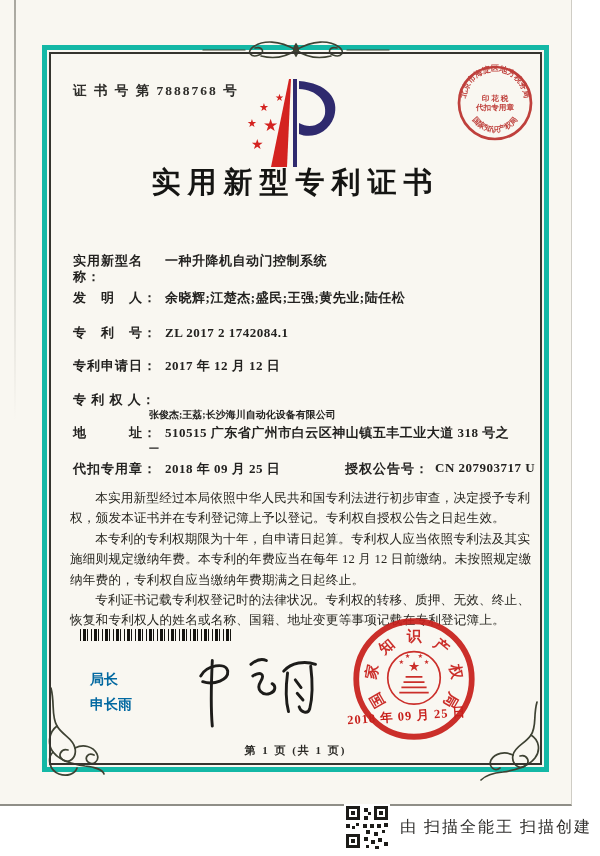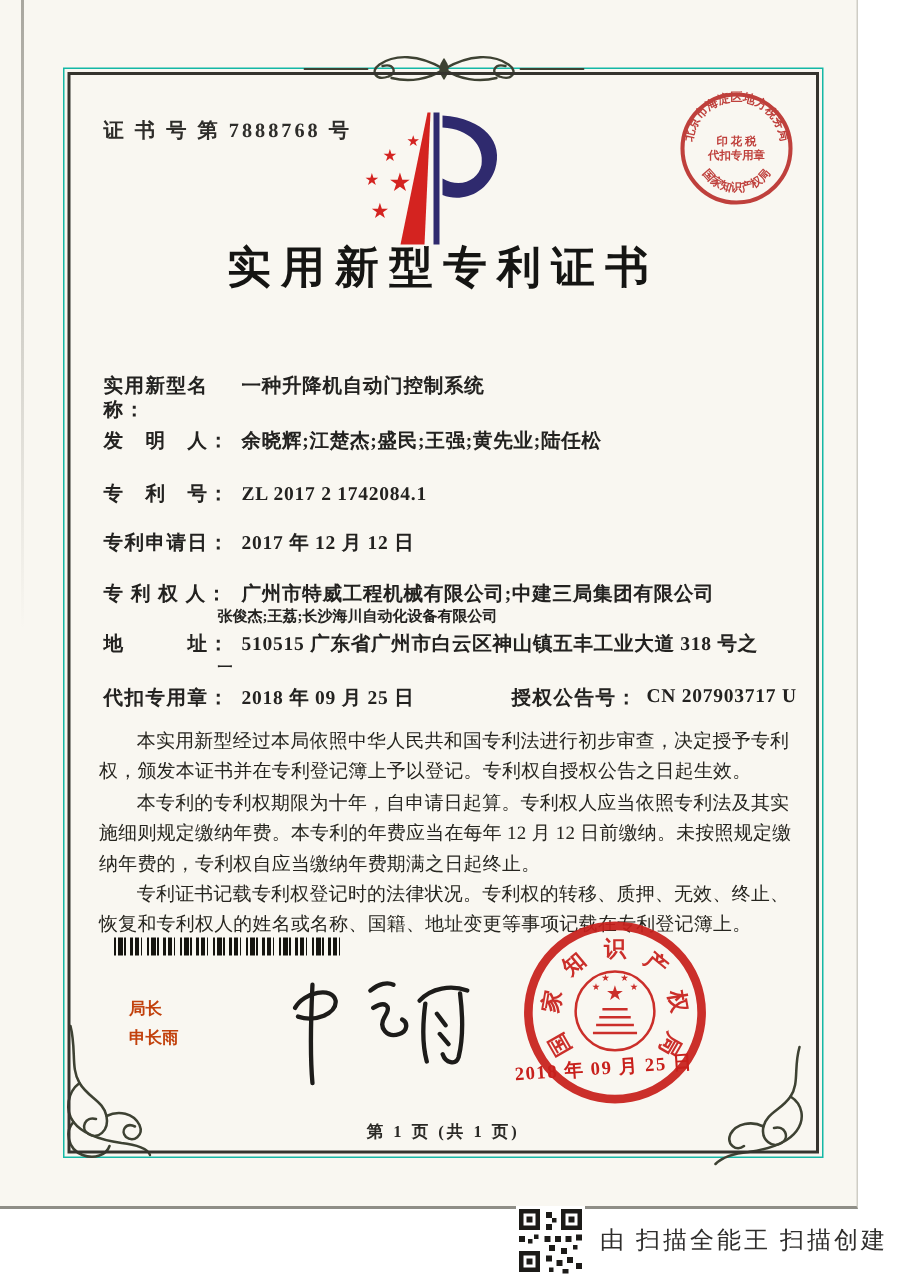--- a/index.html
+++ b/index.html
@@ -3,21 +3,21 @@
 <meta charset="utf-8">
 <style>
   * { margin:0; padding:0; box-sizing:border-box; }
   html,body { width:600px; height:856px; background:#ffffff; overflow:hidden;
               font-family:"Liberation Serif", serif; }
   .paper { position:absolute; left:0; top:0; width:572px; height:806px;
            background:#f9f7f1; border-right:1px solid #cfcdc5; border-bottom:2px solid #8f8e87; }
   .page-edge { position:absolute; left:14px; top:0; width:2px; height:420px;
                background:linear-gradient(#a9a79f, rgba(170,168,160,0)); }
   .frame { position:absolute; left:42px; top:45px; width:507px; height:727px;
-           border:1px solid #14b8a6; }
+           border:5px solid #14b8a6; }
   .frame::after { content:""; position:absolute; inset:2px; border:2px solid #35342e; pointer-events:none; }
 
   .cert-no { position:absolute; left:26px; top:32px; font-size:13.5px; letter-spacing:2px;
              color:#2e2d2a; font-weight:600; }
   .top-ornament { position:absolute; left:50%; top:-13px; transform:translateX(-50%); }
 
   .tax-stamp { position:absolute; left:408px; top:13px; width:80px; height:80px; opacity:.85; }
   .cnipa-logo { position:absolute; left:192px; top:23px; width:104px; height:100px; }
 
   .title { position:absolute; left:0; top:113px; width:100%; text-align:center;
@@ -34,22 +34,22 @@
 
   .paras { position:absolute; left:23px; top:438px; width:464px; font-size:12.6px;
            line-height:1.62; color:#26251f; font-weight:500; }
   .paras p { text-indent:2em; letter-spacing:.2px; }
 
   .barcode { position:absolute; left:33px; top:579px; width:152px; height:12px;
              background:repeating-linear-gradient(90deg,
                #15140f 0 1.5px, transparent 1.5px 3px,
                #15140f 3px 6px, transparent 6px 7px,
                #15140f 7px 8px, transparent 8px 11px); }
-  .director { position:absolute; left:43px; top:618px; font-family:Liberation Serif, serif;
-              font-size:11px; font-weight:bold; color:#c2410c; line-height:1.75; }
+  .director { position:absolute; left:43px; top:618px; font-family:Liberation Mono, monospace;
+              font-size:14px; font-weight:bold; color:#0369a1; line-height:1.75; }
   .signature { position:absolute; left:126px; top:597px; }
 
   .grant-seal { position:absolute; left:304px; top:566px; width:126px; height:126px; opacity:.93; }
   .seal-date { position:absolute; left:300px; top:657px; width:150px; color:#c8201c;
                font-size:12.5px; font-weight:bold; letter-spacing:1px; transform:rotate(-4deg); }
 
   .flourish-left  { position:absolute; left:-6px; top:636px; }
   .flourish-right { position:absolute; left:430px; top:650px; }
 
   .page-num { position:absolute; left:0; bottom:9px; width:100%; text-align:center;
@@ -119,21 +119,20 @@
       <div class="frow" style="top:79px">
         <span class="flabel">专　利　号：</span>
         <span class="fvalue">ZL 2017 2 1742084.1</span>
       </div>
       <div class="frow" style="top:112px">
         <span class="flabel">专利申请日：</span>
         <span class="fvalue">2017 年 12 月 12 日</span>
       </div>
       <div class="frow" style="top:146px">
         <span class="flabel">专 利 权 人：</span>
-        <span class="fvalue">广州市特威工程机械有限公司;中建三局集团有限公司</span>
       </div>
       <div class="cont" style="top:162px">张俊杰;王荔;长沙海川自动化设备有限公司</div>
       <div class="frow" style="top:179px">
         <span class="flabel">地　　　址：</span>
         <span class="fvalue">510515 广东省广州市白云区神山镇五丰工业大道 318 号之</span>
       </div>
       <div class="cont" style="top:196px">一</div>
       <div class="grant-row">
         <span class="grant-left">
           <span class="flabel">代扣专用章：</span>

